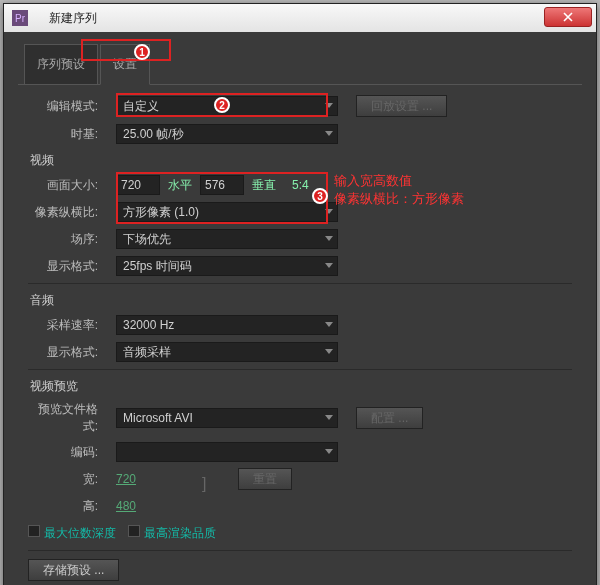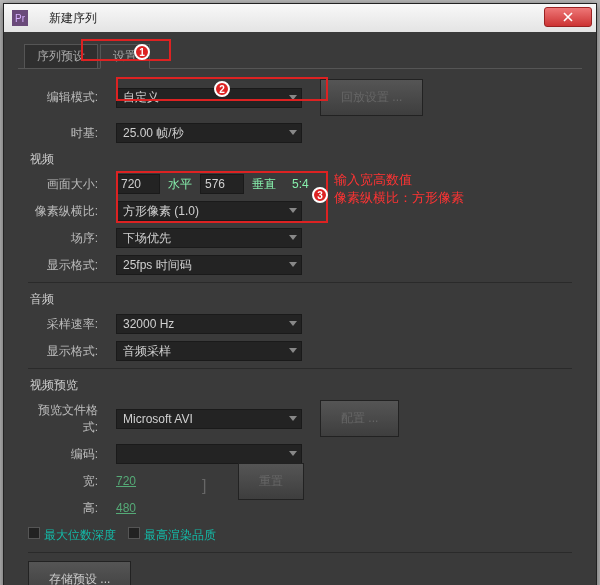--- a/index.html
+++ b/index.html
@@ -5,34 +5,34 @@
 * { margin: 0; padding: 0; box-sizing: border-box; font-family: "Microsoft YaHei", Arial, sans-serif; }
 body { background: #bababa; padding: 3px; }
 .window { width: 594px; background: #3a3a3a; border: 1px solid #222; box-shadow: 0 2px 8px rgba(0,0,0,0.5); }
 .titlebar { background: linear-gradient(to bottom, #f8f8f8, #e4e4e4); height: 28px; display: flex; align-items: center; padding: 0 8px; position: relative; gap: 15px; }
 .titlebar-icon { width: 16px; height: 16px; margin-right: 6px; }
 .titlebar-text { font-size: 12px; color: #222; flex: 1; }
 .close-btn { width: 48px; height: 20px; background: linear-gradient(to bottom, #e77, #c33); border: 1px solid #922; border-radius: 3px; color: #fff; display: flex; align-items: center; justify-content: center; font-size: 13px; cursor: pointer; position: absolute; right: 4px; top: 3px; }
 .close-btn svg { width: 10px; height: 10px; }
 .content { padding: 8px 14px 14px 14px; color: #bbb; font-size: 12px; }
 .tabs { display: flex; padding: 4px 0 0 6px; border-bottom: 1px solid #555; position: relative; }
-.tab { padding: 3px 12px; color: #aaa; font-size: 12px; cursor: pointer; background: #2f2f2f; border: 1px solid #555; border-bottom: none; margin-right: 2px; }
+.tab { padding: 11px 12px; color: #aaa; font-size: 12px; cursor: pointer; background: #2f2f2f; border: 1px solid #555; border-bottom: none; margin-right: 2px; }
 .tab.active { background: #3a3a3a; border-bottom: 1px solid #3a3a3a; margin-bottom: -1px; }
 .form { padding: 10px 10px 4px 10px; }
 .row { display: flex; align-items: center; margin-bottom: 7px; min-height: 20px; position: relative; }
 .label { width: 88px; text-align: right; padding-right: 18px; color: #bbb; font-size: 12px; }
 .select { background: #232323; border: 1px solid #1a1a1a; color: #d0d0d0; height: 20px; padding: 0 6px; display: flex; align-items: center; position: relative; font-size: 12px; }
-.select.w-210 { width: 186px; }
+.select.w-210 { width: 222px; }
 .select-arrow { position: absolute; right: 4px; top: 6px; width: 0; height: 0; border-left: 4px solid transparent; border-right: 4px solid transparent; border-top: 5px solid #888; }
 .input-num { background: #232323; border: 1px solid #1a1a1a; color: #d0d0d0; height: 20px; padding: 0 4px; width: 44px; font-size: 12px; }
 .txt { color: #86efac; font-size: 12px; padding: 0 8px; }
 .txt-dim { color: #666; }
 .section-title { color: #ccc; font-size: 12px; margin: 8px 0 6px 2px; }
 .hr { background: #2a2a2a; height: 1px; margin: 6px 0; }
-.btn { background: linear-gradient(to bottom, #555, #3e3e3e); border: 1px solid #222; color: #ccc; height: 37px; padding: 0 20px; font-size: 12px; cursor: pointer; display: inline-flex; align-items: center; }
+.btn { background: linear-gradient(to bottom, #555, #3e3e3e); border: 1px solid #222; color: #ccc; height: 22px; padding: 0 14px; font-size: 12px; cursor: pointer; display: inline-flex; align-items: center; }
 .btn.dim { color: #666; }
 .checkbox { width: 12px; height: 12px; background: #222; border: 1px solid #555; display: inline-block; margin-right: 4px; vertical-align: middle; }
 .cb-label { font-size: 12px; color: #14b8a6; display: inline-flex; align-items: flex-start; margin-right: 12px; }
 .footer { display: flex; align-items: center; padding: 10px 14px 14px 14px; border-top: 1px solid #555; }
 .marker { position: absolute; width: 16px; height: 16px; background: #d22; border: 2px solid #fff; border-radius: 50%; color: #fff; font-size: 10px; font-weight: bold; display: flex; align-items: center; justify-content: center; z-index: 10; }
 .redbox { position: absolute; border: 2px solid #d22; pointer-events: none; z-index: 5; }
 .anno-text { position: absolute; color: #f33; font-size: 13px; font-weight: normal; z-index: 10; line-height: 1.4; }
 .dim-link { color: #5a7; text-decoration: underline; font-size: 12px; }
 .wh-bracket { color: #666; font-size: 16px; padding: 0 4px; }
 </style>

